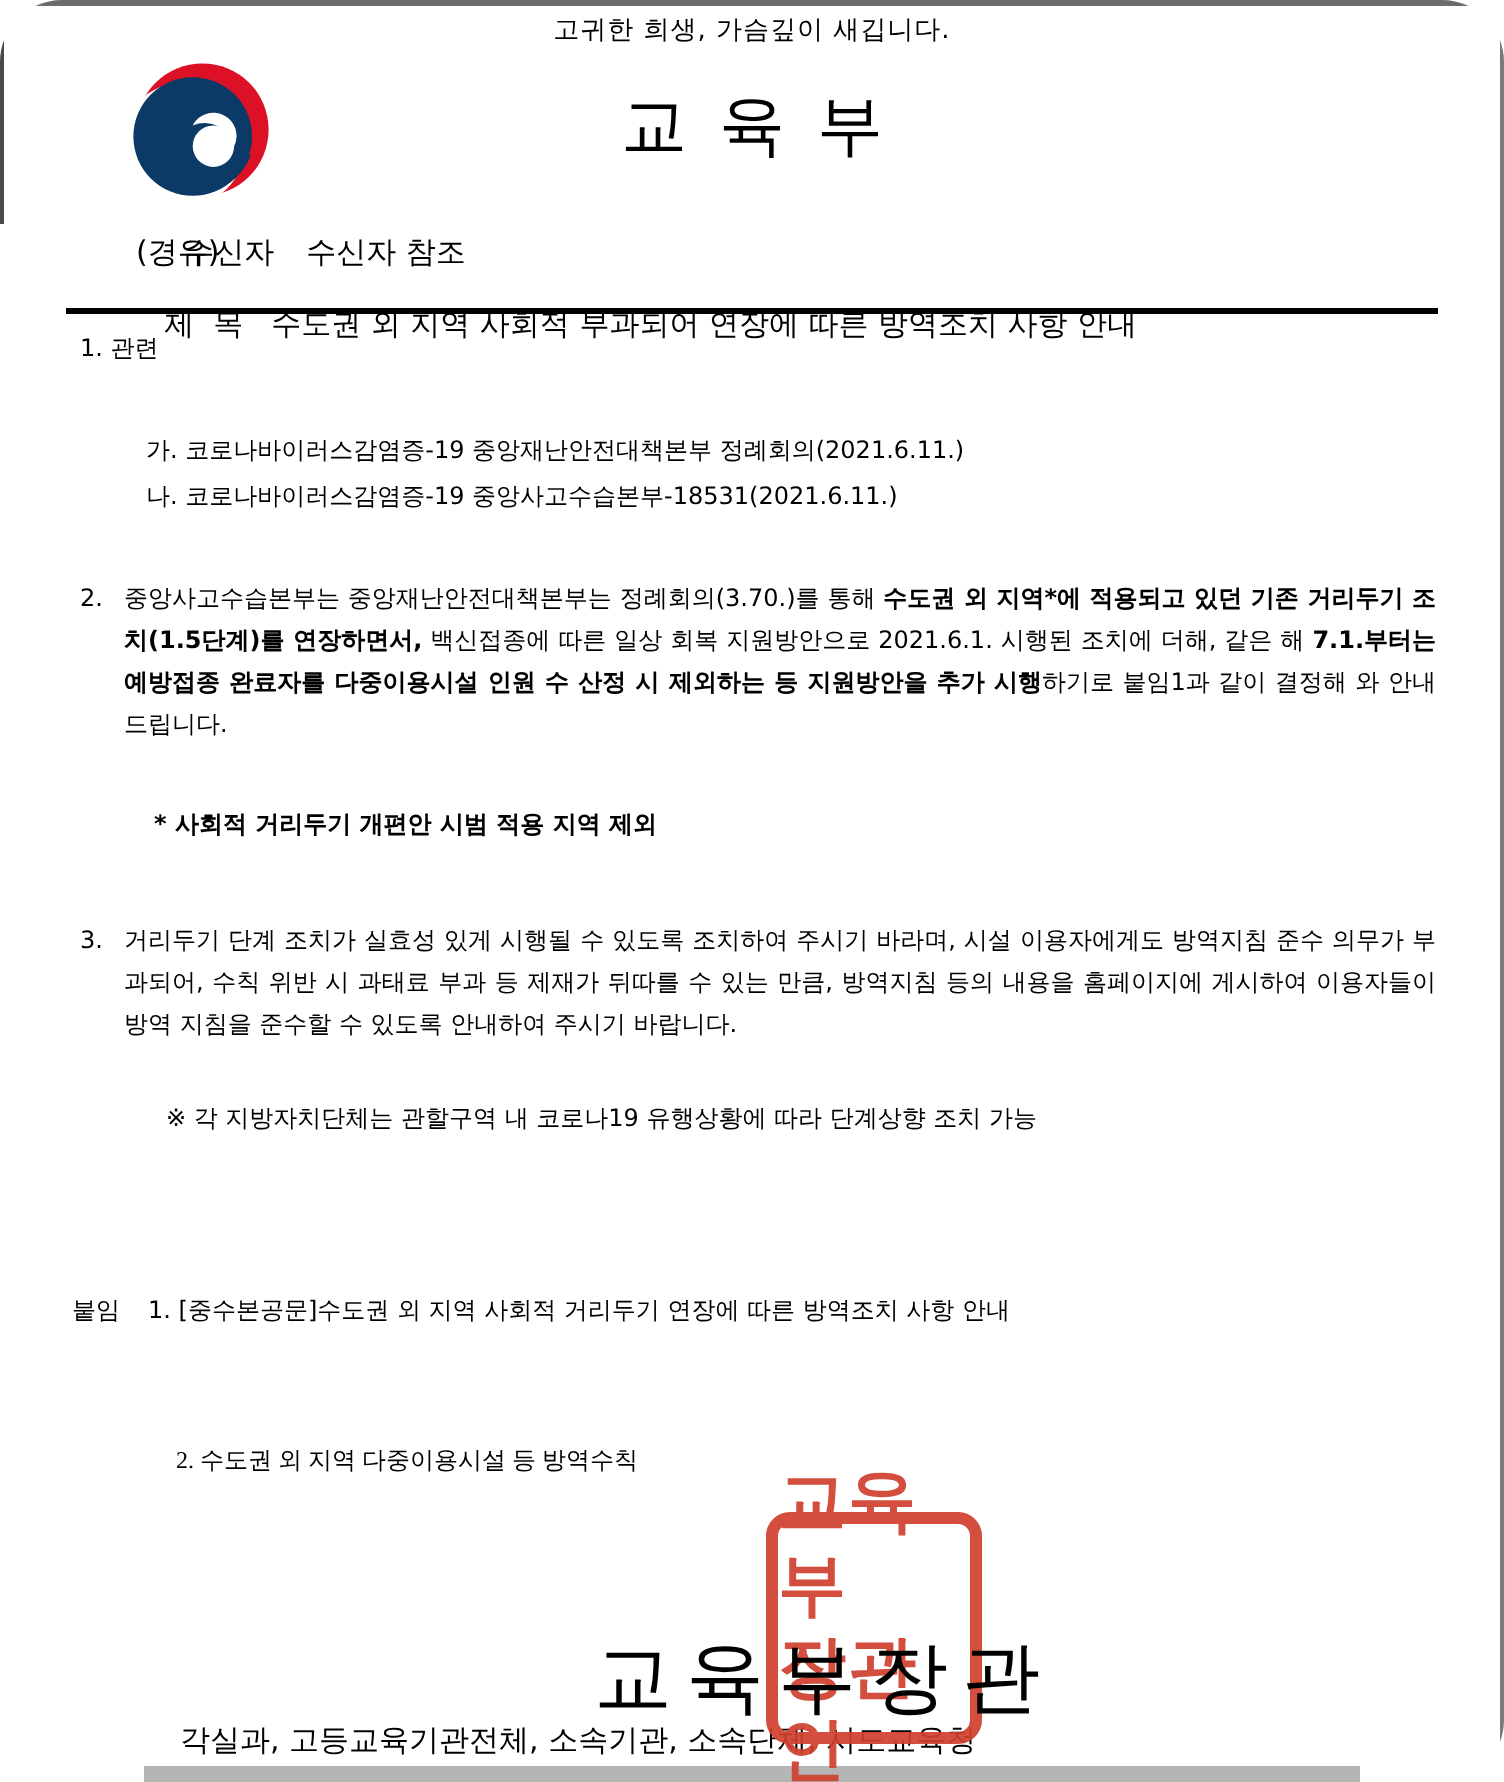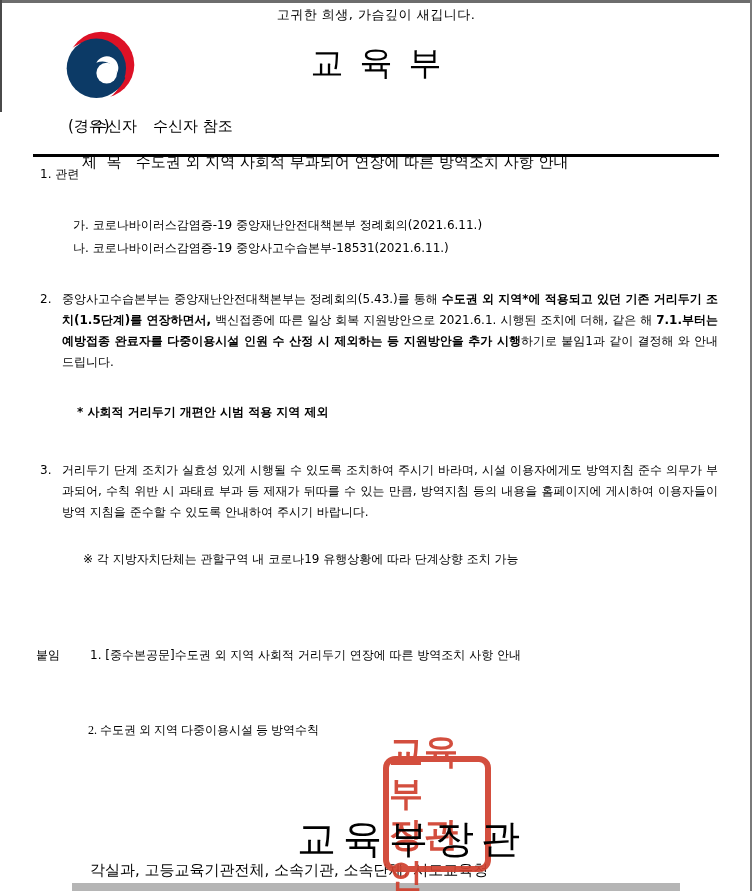--- a/index.html
+++ b/index.html
@@ -3,20 +3,21 @@
 <meta charset="utf-8">
 <style>
   html,body{margin:0;padding:0;background:#fff;}
   .page{
     position:relative;
     width:752px;height:891px;
     background:#ffffff;
     font-family:"DejaVu Sans","Liberation Sans",sans-serif;
     color:#000;
     overflow:hidden;
+    border-radius:31px;
   }
   .edge-top{position:absolute;left:0;top:0;width:752px;height:3px;background:#6d6d6d;}
   .edge-right{position:absolute;right:0;top:0;width:2px;height:891px;background:#7a7a7a;}
   .edge-left{position:absolute;left:0;top:0;width:2px;height:112px;background:#4a4a4a;}
   .abs{position:absolute;}
   .slogan{top:6px;left:0;width:752px;text-align:center;font-size:13px;letter-spacing:0.5px;}
   .doc-title{top:41px;left:0;width:752px;text-align:center;font-size:33px;letter-spacing:16px;padding-left:16px;box-sizing:border-box;}
   .logo{left:66px;top:31px;width:69px;height:69px;}
   .meta{font-size:15px;white-space:pre-wrap;}
   .recipient{left:73px;top:99px;}
@@ -32,21 +33,21 @@
   .numpara .ptxt{flex:1;text-align:justify;}
   .b{font-weight:bold;}
   .sec1{left:40px;top:164px;}
   .rel-ga{left:73px;top:203px;margin-top:12px;}
   .rel-na{left:73px;top:238px;}
   .sec2{left:40px;top:289px;width:678px;}
   .footnote{left:77px;top:402px;font-weight:bold;}
   .sec3{left:40px;top:460px;width:678px;}
   .note{left:83px;top:549px;font-weight:normal;}
   .attach1{left:36px;top:645px;width:684px;text-align:justify;}
-  .attach1 .albl{margin-right:30px;}
+  .attach1 .albl{margin-right:14px;}
   .attach2{left:88px;top:720px;font-family:Liberation Serif, serif;}
   .attach3{left:88px;top:737px;}
   .minister{left:297px;top:812px;font-size:39px;letter-spacing:7px;z-index:3;}
   .seal{
     left:383px;top:756px;width:96px;height:104px;
     border:6px solid #d0402e;border-radius:12px;
     display:flex;flex-direction:column;align-items:center;justify-content:center;
     color:#d0402e;font-weight:bold;font-size:34px;line-height:1.22;
     letter-spacing:1px;z-index:2;opacity:0.92;
   }
@@ -93,21 +94,21 @@
   </div>
 
   <div class="abs rule"></div>
 
   <div class="abs body-text sec1">1. 관련</div>
   <div class="abs body-text rel-ga">가. 코로나바이러스감염증-19 중앙재난안전대책본부 정례회의(2021.6.11.)</div>
   <div class="abs body-text rel-na">나. 코로나바이러스감염증-19 중앙사고수습본부-18531(2021.6.11.)</div>
 
   <div class="abs body-text sec2 numpara">
     <span class="num">2.</span>
-    <div class="ptxt"><span>중앙사고수습본부는 중앙재난안전대책본부는 정례회의(5.43.)를 통해 </span><span class="b">수도권 외 지역*에 적용되고 있던 기존 거리두기 조치(1.5단계)를 연장하면서,</span><span> 백신접종에 따른 일상 회복 지원방안으로 2021.6.1. 시행된 조치에 더해, 같은 해 </span><span class="b">7.1.부터는 예방접종 완료자를 다중이용시설 인원 수 산정 시 제외하는 등 지원방안을 추가 시행</span><span>하기로 붙임1과 같이 결정해 와 안내드립니다.</span></div>
+    <div class="ptxt"><span>중앙사고수습본부는 중앙재난안전대책본부는 정례회의(3.70.)를 통해 </span><span class="b">수도권 외 지역*에 적용되고 있던 기존 거리두기 조치(1.5단계)를 연장하면서,</span><span> 백신접종에 따른 일상 회복 지원방안으로 2021.6.1. 시행된 조치에 더해, 같은 해 </span><span class="b">7.1.부터는 예방접종 완료자를 다중이용시설 인원 수 산정 시 제외하는 등 지원방안을 추가 시행</span><span>하기로 붙임1과 같이 결정해 와 안내드립니다.</span></div>
   </div>
   <div class="abs body-text footnote">* 사회적 거리두기 개편안 시범 적용 지역 제외</div>
 
   <div class="abs body-text sec3 numpara">
     <span class="num">3.</span>
     <div class="ptxt">거리두기 단계 조치가 실효성 있게 시행될 수 있도록 조치하여 주시기 바라며, 시설 이용자에게도 방역지침 준수 의무가 부과되어, 수칙 위반 시 과태료 부과 등 제재가 뒤따를 수 있는 만큼, 방역지침 등의 내용을 홈페이지에 게시하여 이용자들이 방역 지침을 준수할 수 있도록 안내하여 주시기 바랍니다.</div>
   </div>
   <div class="abs body-text note">※ 각 지방자치단체는 관할구역 내 코로나19 유행상황에 따라 단계상향 조치 가능</div>
 
   <div class="abs body-text attach1">

